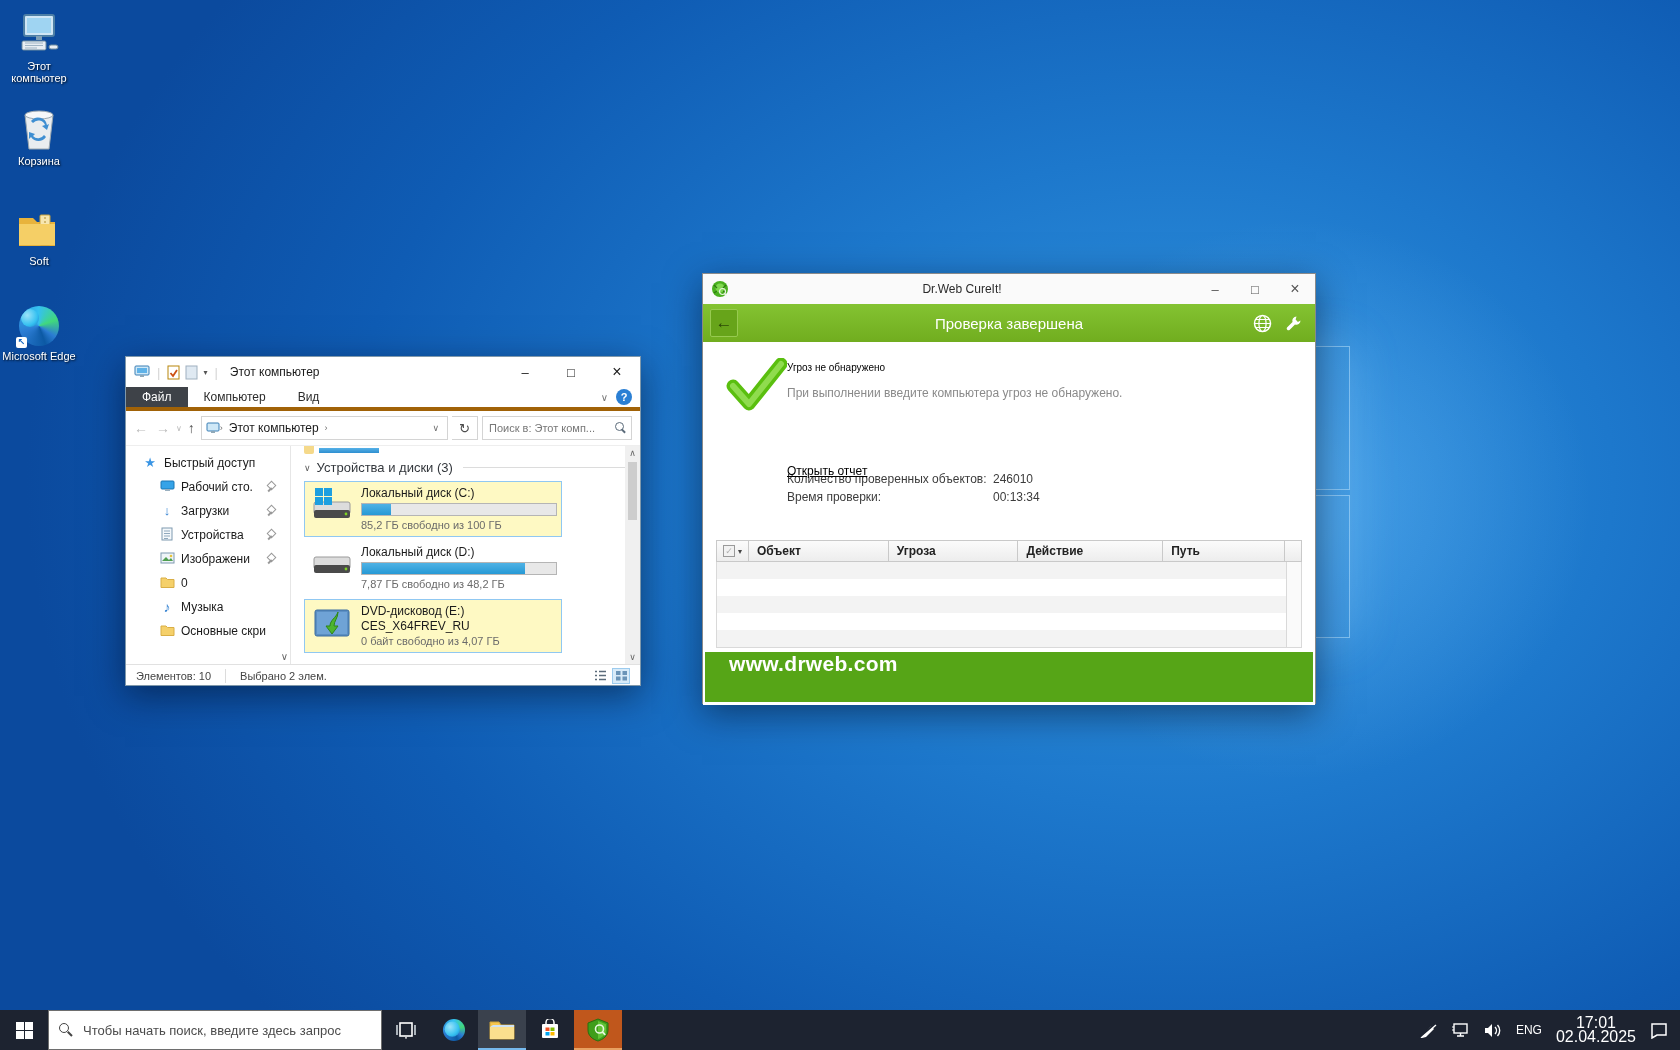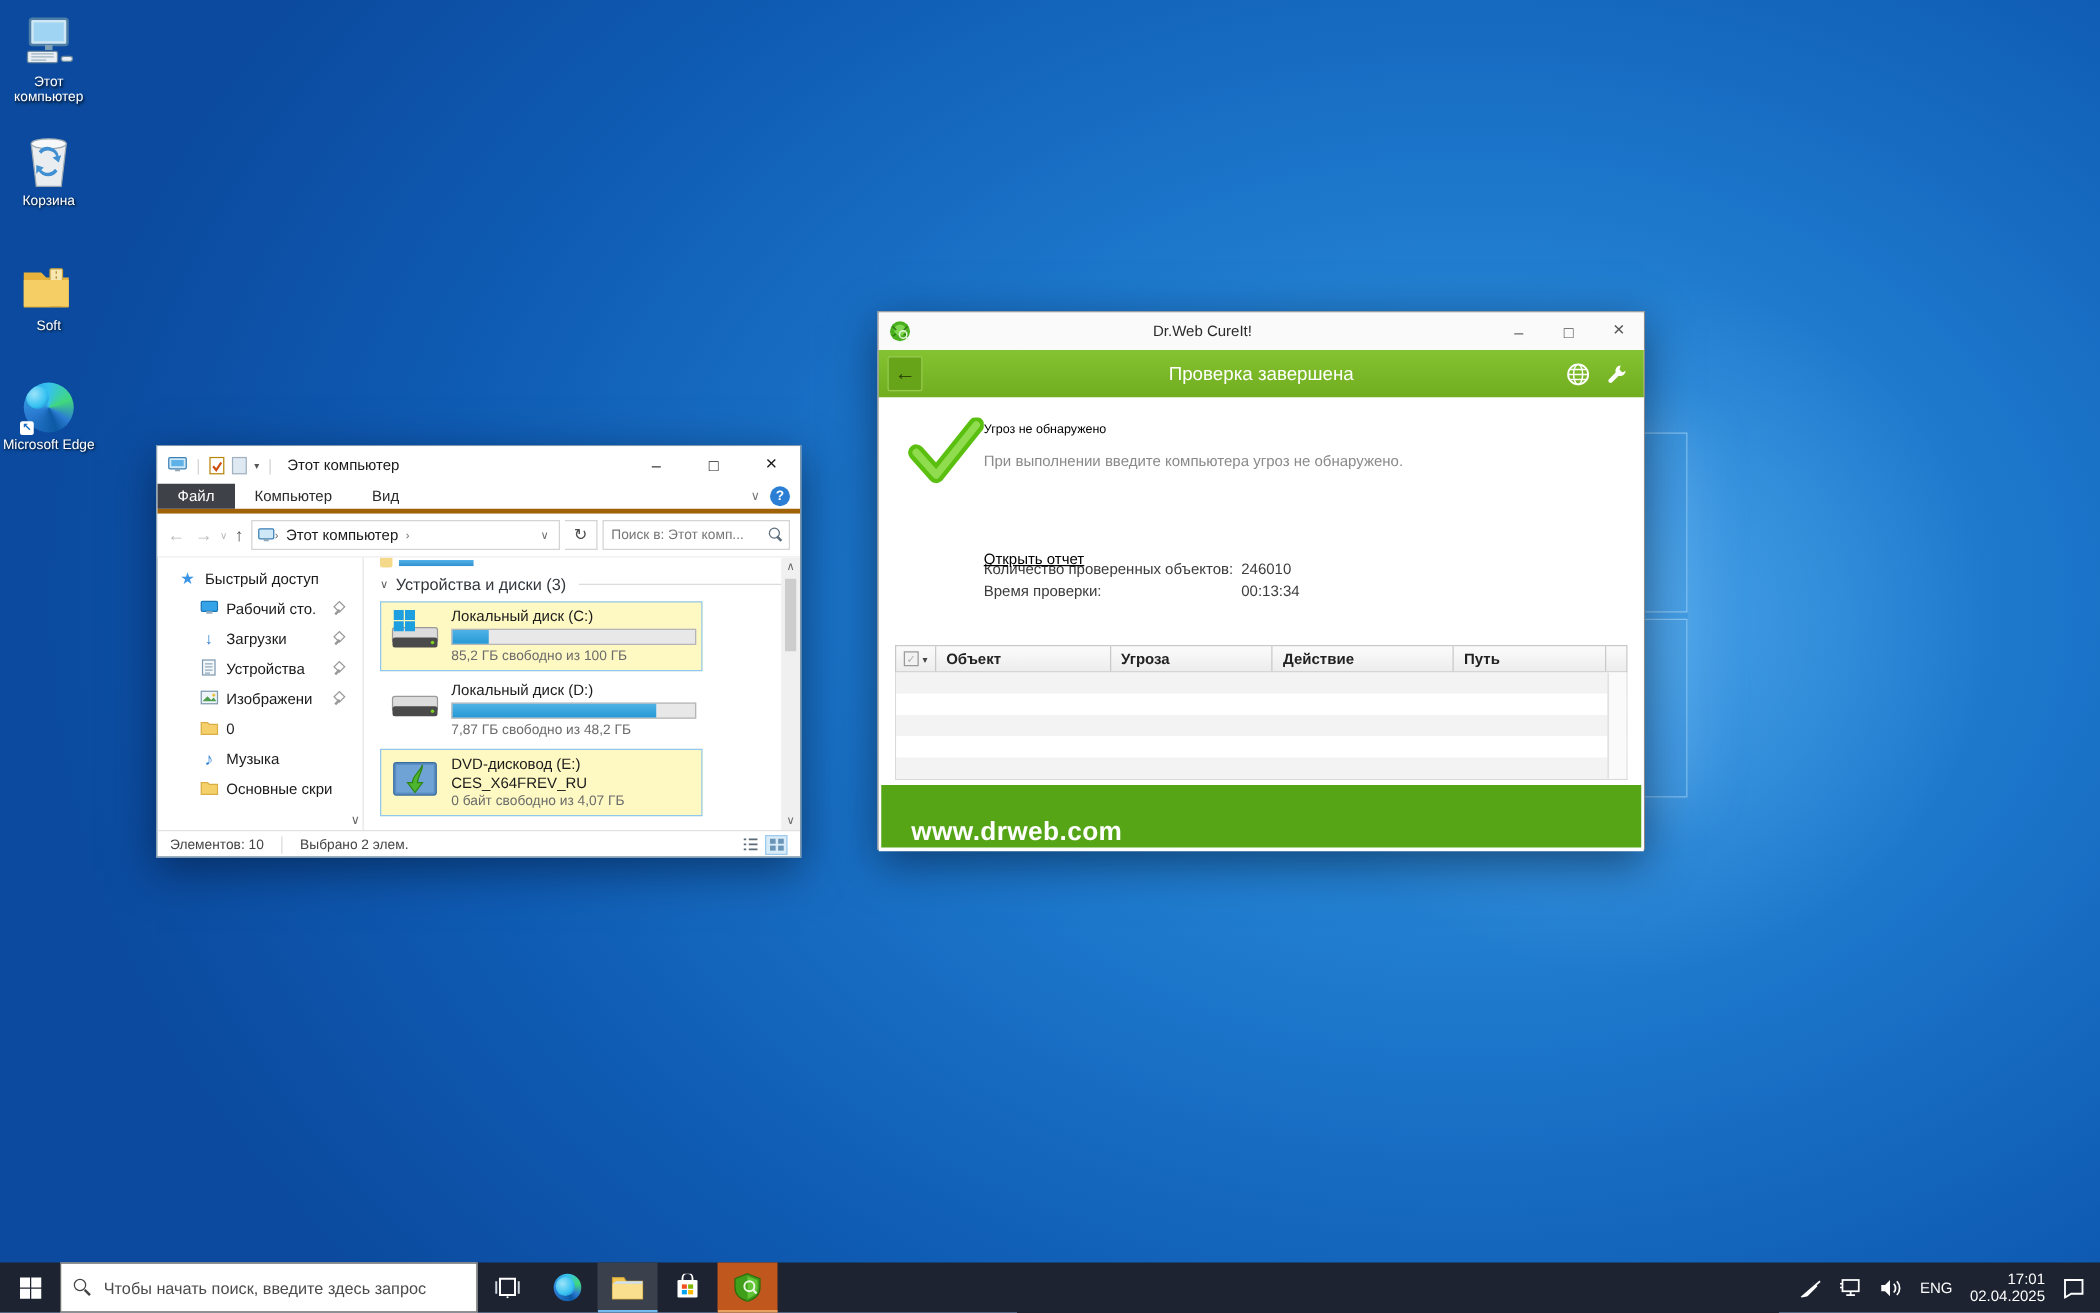--- a/index.html
+++ b/index.html
@@ -89,21 +89,21 @@
   #ex-scrollbar .thumb{width:9px;height:58px;background:#cdcdcd;margin-top:4px;}
   #ex-scrollbar .sup{margin-top:2px;}
   #ex-scrollbar .sdown{margin-top:auto;margin-bottom:2px;}
   #ex-status{height:22px;border-top:1px solid #e1e1e1;display:flex;align-items:center;
     font-size:11px;color:#444;padding:0 10px;gap:14px;}
   #ex-status .st-sep{width:1px;height:14px;background:#dcdcdc;}
   #ex-status .views{margin-left:auto;display:flex;gap:3px;}
   .viewbtn{width:18px;height:16px;display:flex;align-items:center;justify-content:center;border:1px solid transparent;}
   .viewbtn.active{background:#d8ebf9;border-color:#9ccbee;}
   
-  #drweb{left:702px;top:249px;width:614px;height:431px;border:1px solid #8a8a8a;}
+  #drweb{left:702px;top:273px;width:614px;height:431px;border:1px solid #8a8a8a;}
   #dw-titlebar{height:30px;display:flex;align-items:center;padding:0 0 0 8px;background:#fafafa;}
   #dw-titlebar .dw-title{flex:1;text-align:center;font-size:12px;color:#2b2b2b;}
   #dw-titlebar .capbtn{width:40px;color:#555;}
   #dw-header{height:38px;background:linear-gradient(#84c332,#71ad1f);display:flex;align-items:center;position:relative;}
   #dw-back{width:28px;height:28px;margin-left:7px;background:#67a41a;border:1px solid #97ca50;border-radius:2px;
     display:flex;align-items:center;justify-content:center;color:#2c4a06;font-size:17px;font-weight:bold;}
   #dw-header .hd-title{position:absolute;left:0;right:0;text-align:center;color:#fff;font-size:15px;pointer-events:none;}
   #dw-header .hd-icons{margin-left:auto;display:flex;gap:12px;padding-right:12px;}
   #dw-content{position:relative;height:363px;background:#fff;}
   #dw-check{position:absolute;left:22px;top:16px;}
@@ -121,42 +121,42 @@
   .th.cend{flex:1;border-right:none;}
   .hdr-checkbox{width:12px;height:12px;border:1px solid #9a9a9a;background:#f2f2f2;font-size:9px;
     color:#b0b0b0;display:flex;align-items:center;justify-content:center;}
   .hdr-dd{font-size:8px;color:#444;}
   #dw-rows{border:1px solid #d9d9d9;border-top:none;height:86px;position:relative;}
   .rowstripe{height:17px;}
   .rowstripe:nth-child(odd){background:#f3f3f3;}
   .rowstripe:nth-child(even){background:#fff;}
   #dw-vscroll{position:absolute;top:0;right:0;bottom:0;width:15px;border-left:1px solid #d9d9d9;background:#fafafa;}
   #dw-footer{position:absolute;left:2px;right:2px;bottom:3px;height:50px;background:#56a517;
-    display:flex;align-items:flex-end;}
+    display:flex;align-items:flex-start;}
   #dw-footer .url{color:#fff;font-weight:bold;font-size:21px;margin-left:24px;letter-spacing:.3px;}
   
   #taskbar{position:absolute;left:0;right:0;bottom:0;height:40px;background:#1d2330;display:flex;
     align-items:stretch;z-index:50;}
   #start-btn{width:48px;display:flex;align-items:center;justify-content:center;}
   .winflag{display:grid;grid-template-columns:8px 8px;grid-template-rows:8px 8px;gap:1px;}
   .winflag i{background:#fff;}
   #tb-search{width:334px;background:#fff;border:1px solid #6e6e6e;display:flex;align-items:center;
     padding:0 10px;gap:8px;}
   #tb-search .tmag{width:14px;height:14px;position:relative;flex:none;}
   #tb-search .tmag::before{content:"";position:absolute;width:8px;height:8px;border:1.6px solid #444;border-radius:50%;left:0;top:0;}
   #tb-search .tmag::after{content:"";position:absolute;width:6px;height:1.6px;background:#444;left:8px;top:10px;transform:rotate(45deg);}
   #tb-search input{border:none;outline:none;flex:1;font-size:13px;color:#333;
     font-family:"Liberation Sans",sans-serif;background:transparent;}
   #tb-search input::placeholder{color:#4c4c4c;}
   .tb-btn{width:48px;display:flex;align-items:center;justify-content:center;position:relative;}
   .tb-btn.open{background:#3a414d;box-shadow:inset 0 -2px 0 #76b9ed;}
   .tb-btn.attention{background:#c0571c;box-shadow:inset 0 -2px 0 #e8a161;}
   #tray{margin-left:auto;display:flex;align-items:center;gap:14px;padding-right:12px;color:#fff;}
   #tray .lang{font-size:12px;}
-  #tray .clock{text-align:right;font-size:12px;line-height:14px;}
+  #tray .clock{text-align:center;font-size:16px;line-height:14px;}
   .edge-ball{width:26px;height:26px;border-radius:50%;
     background:conic-gradient(from 160deg,#0c59a4,#2b7cd3 25%,#35c1f1 55%,#41d87c 75%,#2b7cd3 90%,#0c59a4);
     position:relative;overflow:hidden;}
   .edge-ball::after{content:"";position:absolute;width:18px;height:18px;border-radius:50%;
     background:radial-gradient(circle at 35% 35%, #9be3f9, #35c1f1 60%, #1b6fc0);left:2px;top:3px;}
   .edge-sm{transform:scale(.85);}
 </style>
 </head>
 <body>
 

